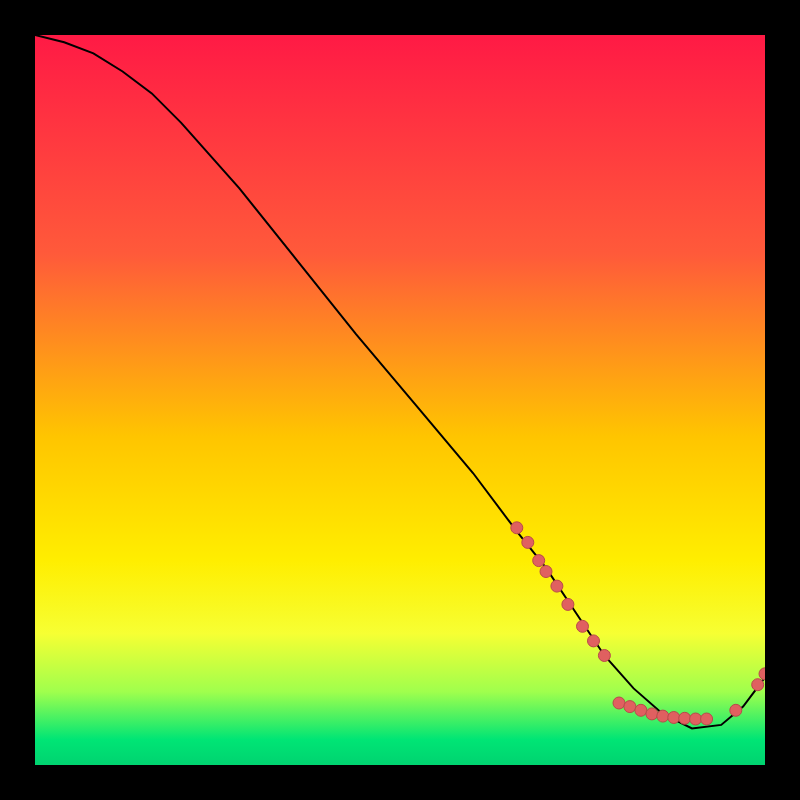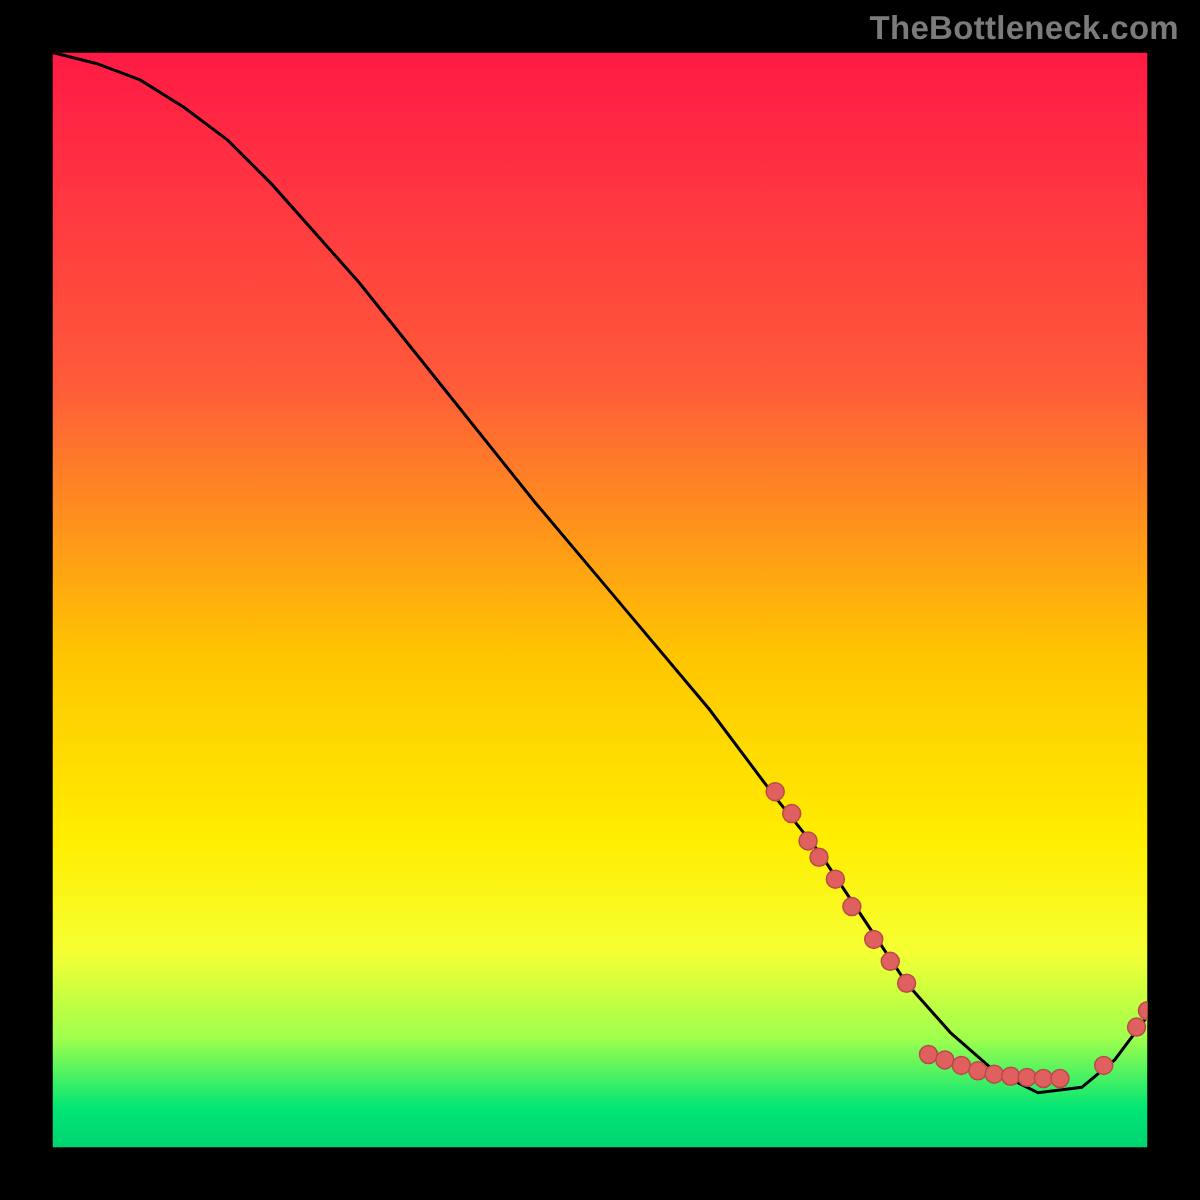--- a/index.html
+++ b/index.html
@@ -32,21 +32,20 @@
     top: 35px;
     width: 730px;
     height: 730px;
   }
   svg { display: block; }
 </style>
 </head>
 <body>
 
 <div class="frame">
-  <div class="watermark">TheBottleneck.com</div>
 
   <div class="plot-wrap">
     <svg id="plot-svg" width="730" height="730" viewBox="0 0 730 730">
       <defs>
         <linearGradient id="bg-grad" x1="0" y1="0" x2="0" y2="1">
             <stop offset="0%" stop-color="#ff1a45"></stop>
             <stop offset="30%" stop-color="#ff5a3a"></stop>
             <stop offset="55.00000000000001%" stop-color="#ffc500"></stop>
             <stop offset="72%" stop-color="#ffee00"></stop>
             <stop offset="82%" stop-color="#f6ff33"></stop>

